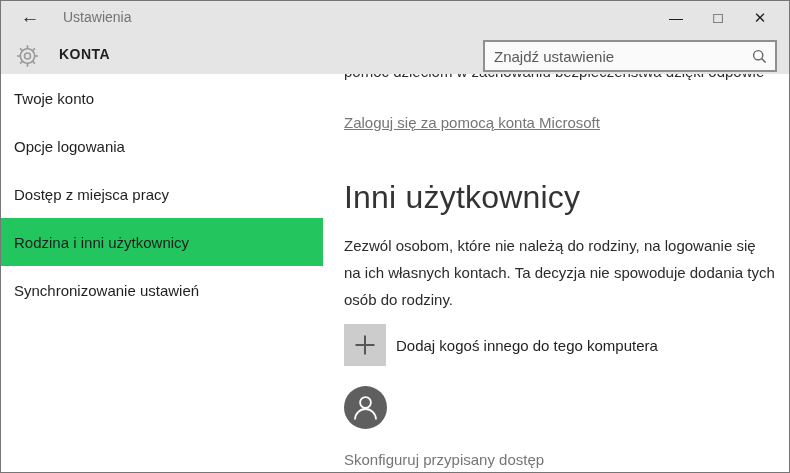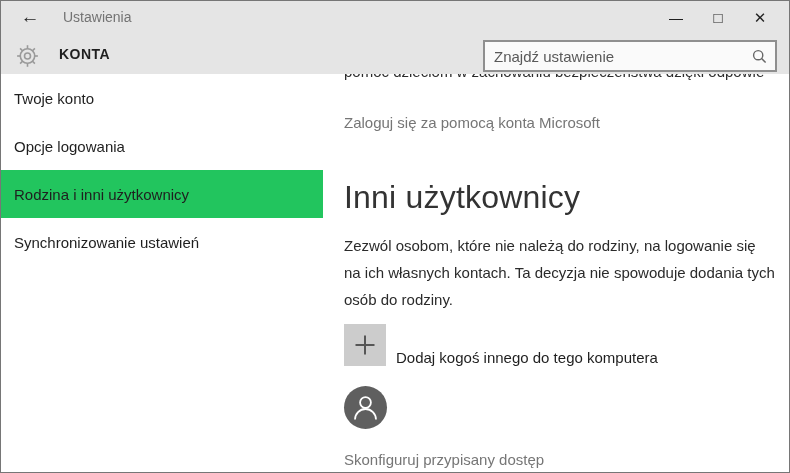--- a/index.html
+++ b/index.html
@@ -56,30 +56,30 @@
   
   #main {
     position:absolute; left:343px; top:73px; width:432px; bottom:0;
     font-size:15px; color:#2b2b2b;
   }
   .clipped-line {
     position:absolute; left:0; top:0; width:420px; height:8px; overflow:hidden;
   }
   .clipped-line span { display:block; margin-top:-11px; white-space:nowrap; font-size:15px; color:#2b2b2b; }
   .intro-line { position:absolute; left:0; top:11px; }
-  .ms-link { position:absolute; left:0; top:40px; color:#767676; cursor:pointer; }
+  .ms-link { position:absolute; left:0; top:40px; color:#767676; cursor:pointer;text-decoration:underline; }
   .page-heading {
     position:absolute; left:0; top:105px; font-size:32px; font-weight:300; color:#333333;
     letter-spacing:0.2px;
   }
   .description {
     position:absolute; left:0; top:158px; width:432px; line-height:27px;
   }
   .add-row {
-    position:absolute; left:0; top:250px; height:42px; display:flex; align-items:flex-end; cursor:pointer;
+    position:absolute; left:0; top:250px; height:42px; display:flex; align-items:center; cursor:pointer;
   }
   .add-square {
     width:42px; height:42px; background:#cccccc; display:flex;
     align-items:center; justify-content:center; flex:0 0 42px;
   }
   .add-label { margin-left:10px; color:#1f1f1f; }
   .user-row {
     position:absolute; left:0; top:312px; height:43px; display:flex; align-items:center; cursor:pointer;
   }
   .avatar {
@@ -133,20 +133,23 @@
     </div>
   </div>
 
   <div id="sidebar">
     <div class="side-item">
       <span>Twoje konto</span>
     </div>
     <div class="side-item">
       <span>Opcje logowania</span>
     </div>
+    <div class="side-item">
+      <span>Dostęp z miejsca pracy</span>
+    </div>
     <div class="side-item selected">
       <span>Rodzina i inni użytkownicy</span>
     </div>
     <div class="side-item">
       <span>Synchronizowanie ustawień</span>
     </div>
   </div>
 
   <div id="main">
 

